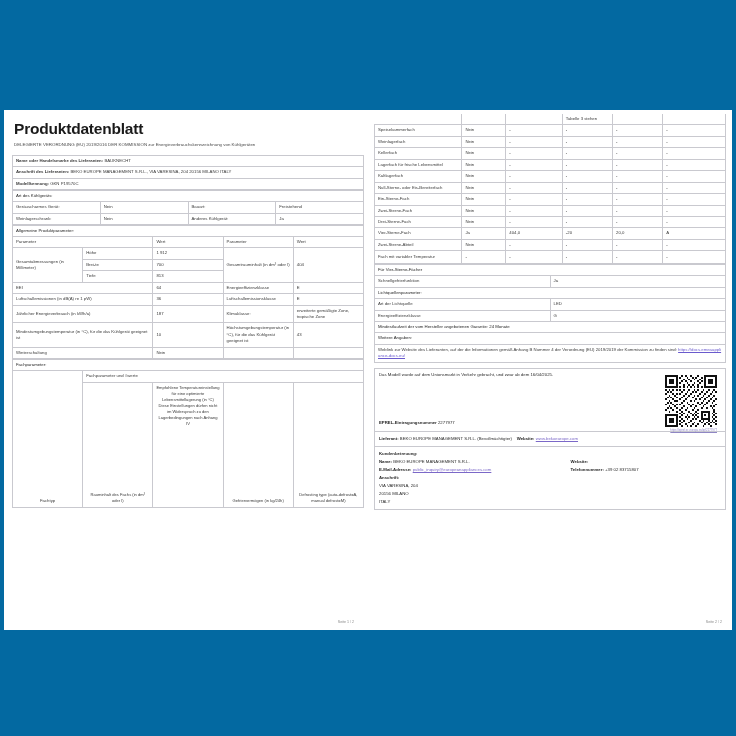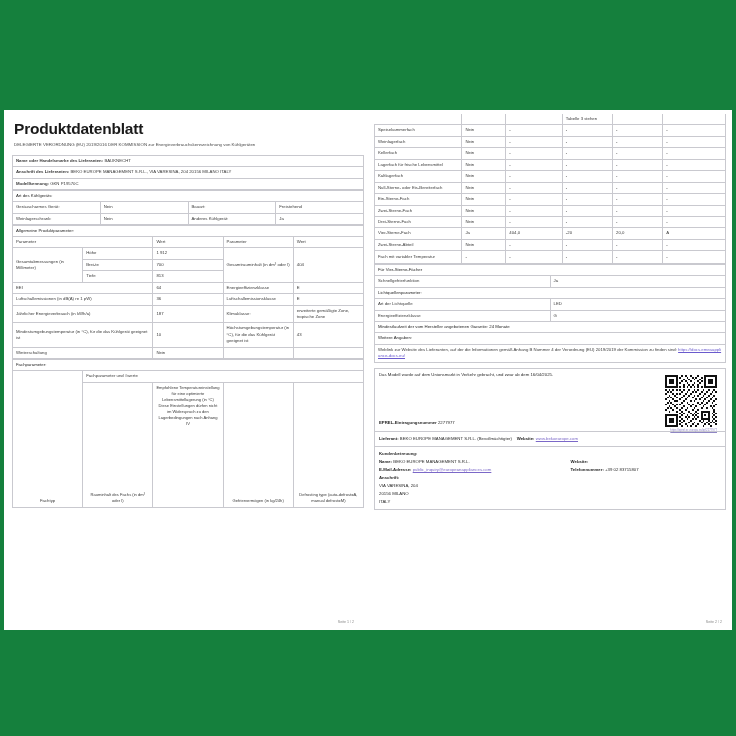--- a/index.html
+++ b/index.html
@@ -11,21 +11,21 @@
     overflow: hidden;
   }
   body {
     font-family: "Liberation Sans", sans-serif;
     color: #2b2b2b;
   }
   #doc-root {
     position: relative;
     width: 736px;
     height: 736px;
-    background: #15803d;
+    background: #0369a1;
   }
   .page {
     position: absolute;
     background: #ffffff;
     overflow: hidden;
   }
   #page-left  { left: 4px;   top: 110px; width: 366px; height: 520px; }
   #page-right { left: 366px; top: 110px; width: 366px; height: 520px; }
 
   .pg-inner { position: absolute; left: 8px; top: 4px; right: 6px; }

